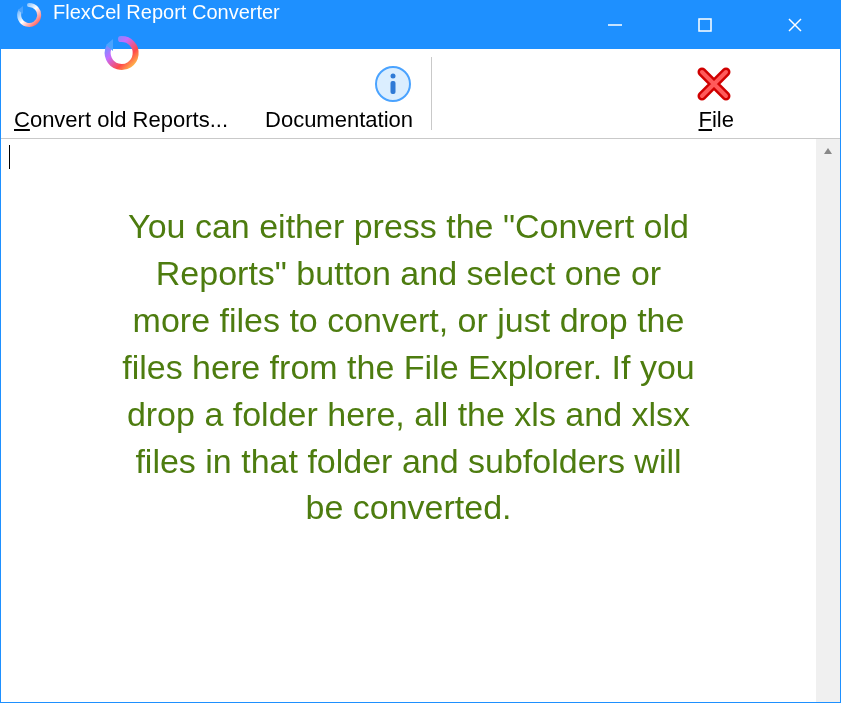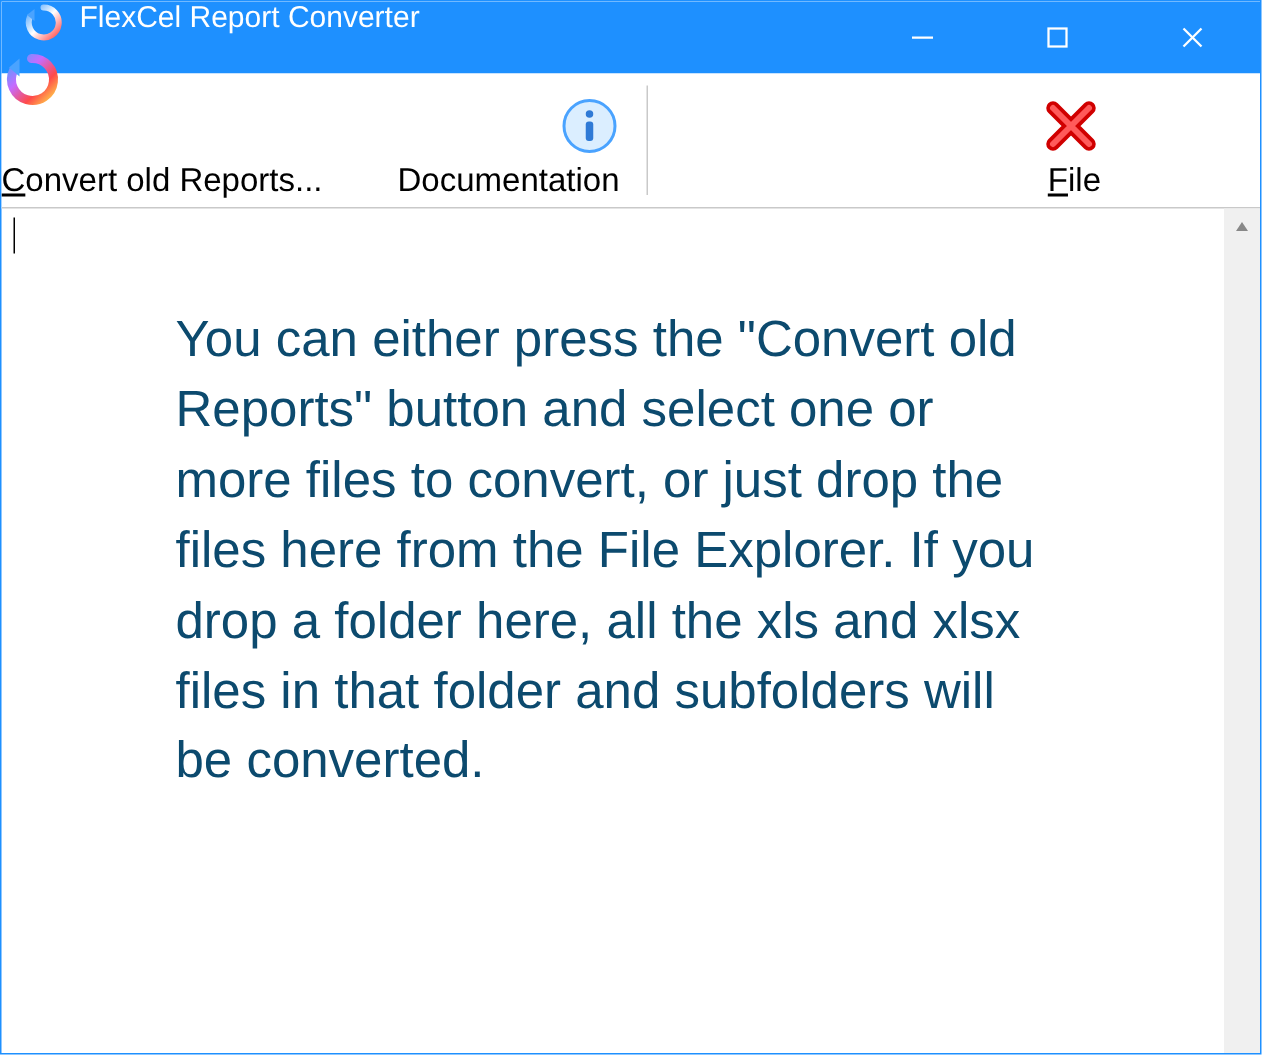--- a/index.html
+++ b/index.html
@@ -81,23 +81,23 @@
     justify-content: center;
     margin-bottom: 2px;
   }
   .toolbar .sep {
     width: 1px;
     background: #c9c9c9;
     margin: 8px 0;
   }
   .toolbar .tb-btn.convert {
     min-width: 230px;
-    padding-left: 0;
+    padding-left: 10px;
     padding-right: 0;
-    align-items: flex-start;
+    align-items: center;
     gap: 33px;
   }
   .toolbar .tb-label {
     line-height: 1.1;
   }
   .u-first::first-letter {
     text-decoration: underline;
   }
   
   .content-wrap {
@@ -115,22 +115,22 @@
     position: absolute;
     top: 6px;
     left: 8px;
     width: 1px;
     height: 24px;
     background: #000;
   }
   .instructions {
     font-size: 34px;
     line-height: 1.38;
-    text-align: left;
-    color: #0c4a6e;
+    text-align: center;
+    color: #4d7c0f;
     padding: 60px 110px 20px 110px;
   }
   
   .scrollbar {
     width: 24px;
     background: #f0f0f0;
     display: flex;
     flex-direction: column;
     align-items: center;
   }

